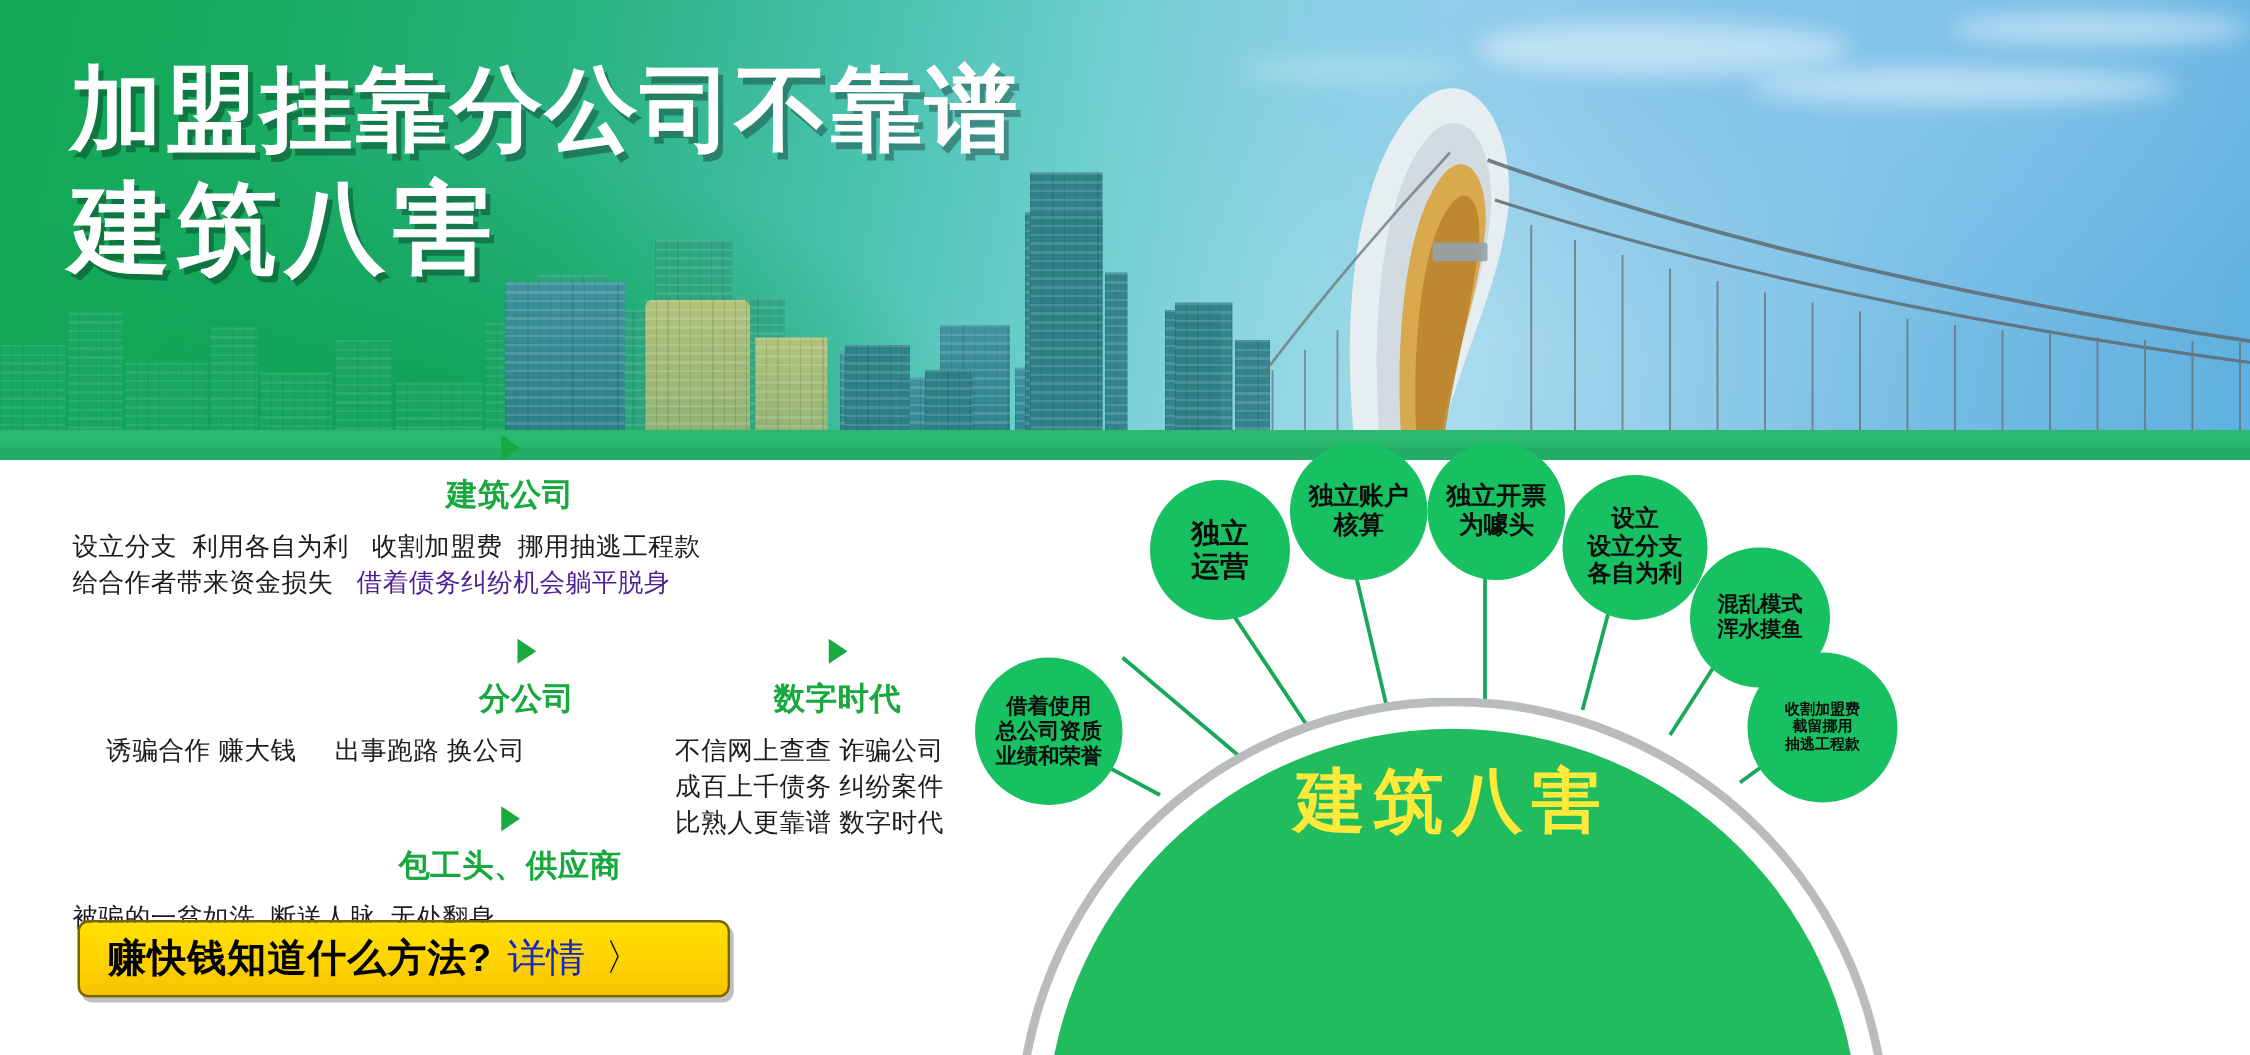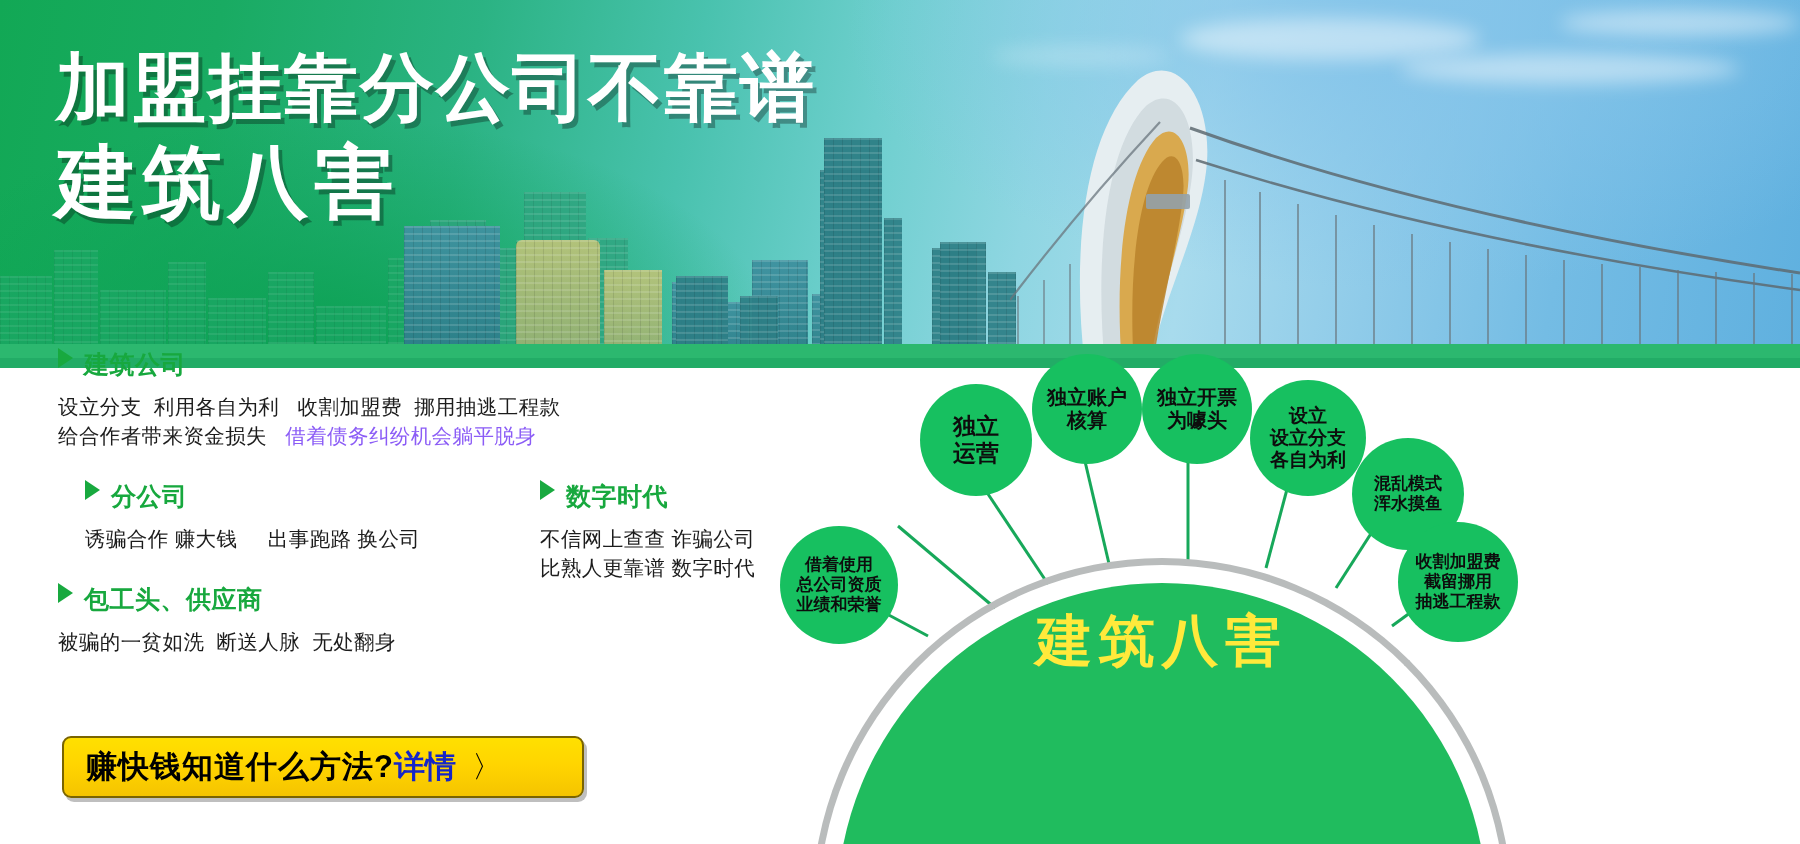--- a/index.html
+++ b/index.html
@@ -92,44 +92,45 @@
   }
 
   
   .left-col {
     position: absolute;
     left: 58px; top: 348px;
     width: 700px;
   }
   .sec { margin-bottom: 6px; }
   .sec-head {
-    display: flex; 
+    display: flex; align-items: center;
     gap: 11px;
     margin-bottom: 11px;
+    flex-direction: column;
   }
   .tri {
     width: 0; height: 0;
     border-left: 15px solid #18a93f;
     border-top: 10px solid transparent;
     border-bottom: 10px solid transparent;
     flex: none;
   }
   .sec-title {
     font-size: 25px; font-weight: 700;
     color: #17a83e;
     letter-spacing: .5px;
   }
   .sec-line {
     font-size: 20.5px;
     color: #1c1c1c;
     line-height: 1.42;
     letter-spacing: .4px;
     white-space: pre;
   }
-  .sec-line .green { color: #8b5cf6; }
+  .sec-line .green { color: #4c1d95; }
 
   .row2 { position: relative; margin-left: 27px; }
   .digital {
     position: absolute;
     left: 455px; top: 0;
     width: 260px;
   }
 
   
   .cta {
@@ -142,22 +143,22 @@
     box-shadow: 3px 4px 0 rgba(0,0,0,.25);
     display: flex; align-items: center;
     padding: 0 22px;
     cursor: pointer;
   }
   .cta-main {
     font-size: 31px; font-weight: 700; color: #000;
     letter-spacing: 1px; white-space: nowrap;
   }
   .cta-link {
-    font-size: 31px; font-weight: 700; color: #1526c8;
-    white-space: nowrap;
+    font-size: 31px; font-weight: 400; color: #1526c8;
+    margin-left: 12px; white-space: nowrap;
   }
   .cta-arrow {
     margin-left: 16px; font-size: 30px; color: #000;
     font-weight: 400; line-height: 1;
   }
 
   
   .diagram {
     position: absolute;
     left: 780px; top: 336px;
@@ -387,20 +388,21 @@
         <span class="sec-title">分公司</span>
       </div>
       <div class="sec-line">诱骗合作 赚大钱     出事跑路 换公司</div>
 
       <div class="digital">
         <div class="sec-head">
           <span class="tri"></span>
           <span class="sec-title">数字时代</span>
         </div>
         <div class="sec-line">不信网上查查 诈骗公司</div>
+        <div class="sec-line">成百上千债务 纠纷案件</div>
         <div class="sec-line">比熟人更靠谱 数字时代</div>
       </div>
     </div>
 
     <div class="sec" style="margin-top:30px;">
       <div class="sec-head">
         <span class="tri"></span>
         <span class="sec-title">包工头、供应商</span>
       </div>
       <div class="sec-line">被骗的一贫如洗  断送人脉  无处翻身</div>
@@ -458,20 +460,20 @@
       <span>设立</span>
       <span>设立分支</span>
       <span>各自为利</span>
     </div>
 
     <div class="bub" style="left:572px;top:102px;width:112px;height:112px;font-size:17px;text-align:center;">
       <span>混乱模式</span>
       <span>浑水摸鱼</span>
     </div>
 
-    <div class="bub" style="left:618px;top:186px;width:120px;height:120px;font-size:17px;">
+    <div class="bub" style="left:618px;top:186px;width:120px;height:120px;font-size:12px;">
       <span>收割加盟费</span>
       <span>截留挪用</span>
       <span>抽逃工程款</span>
     </div>
 
   </div>
 </div>
 
 </body></html>

